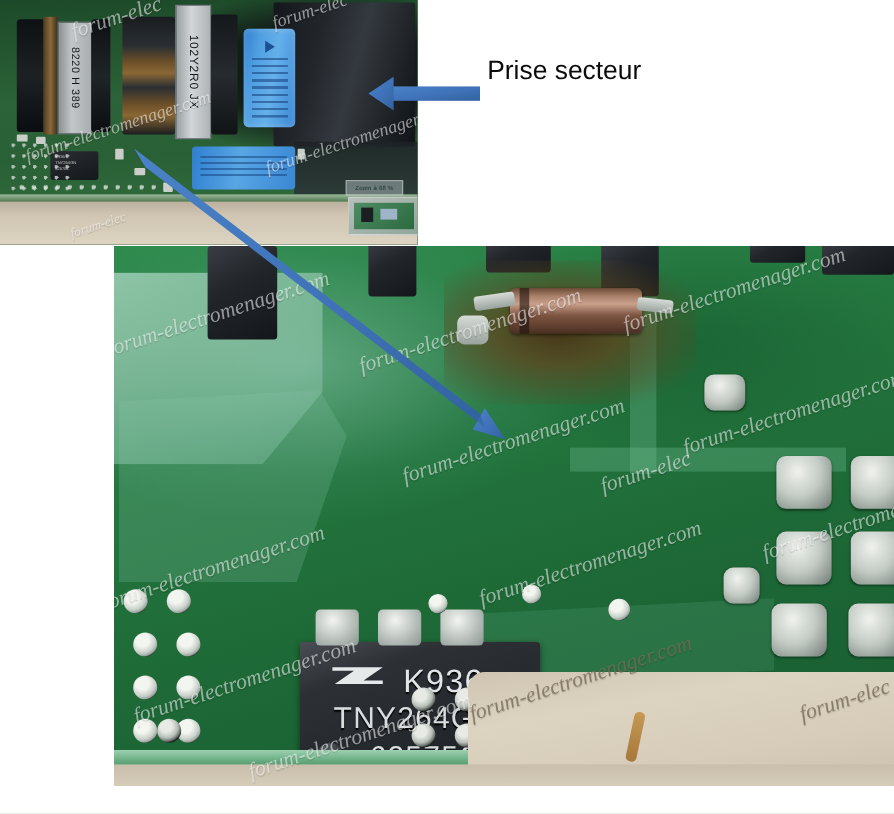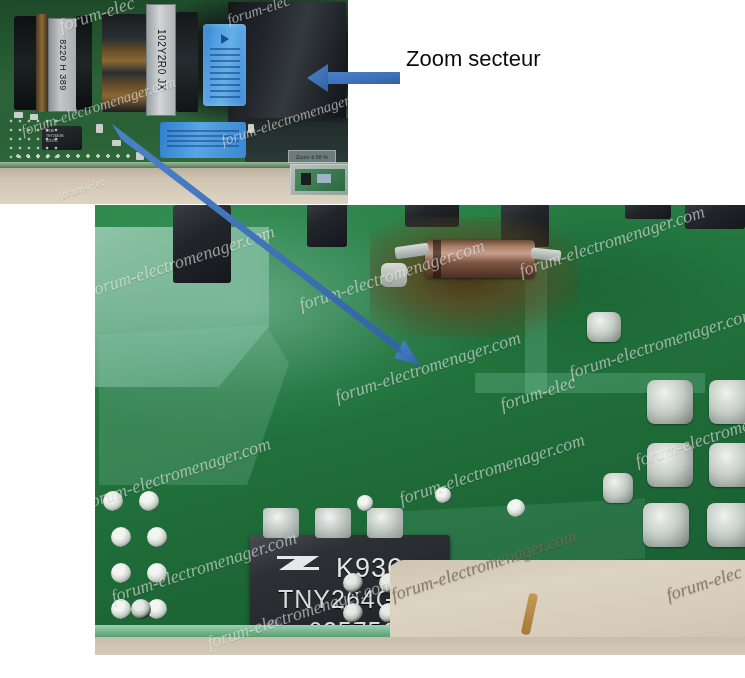--- a/index.html
+++ b/index.html
@@ -395,15 +395,15 @@
       <polygon points="307,78 328,64 328,92" fill="url(#agrad)"></polygon>
     </g>
 
     <g>
       <polygon points="112,124 121,139 409,360 400,345" fill="url(#agrad)"></polygon>
       <polygon points="421,366 394,358 404,340" fill="url(#agrad)"></polygon>
       <polygon points="112,124 121,139 404,356 400,345" fill="url(#agrad)" opacity="0.55"></polygon>
     </g>
   </svg>
 
-  <div class="label-prise">Zoom secteur</div>
+  <div class="label-prise">Prise secteur</div>
 
 </div>
 
 </body></html>

